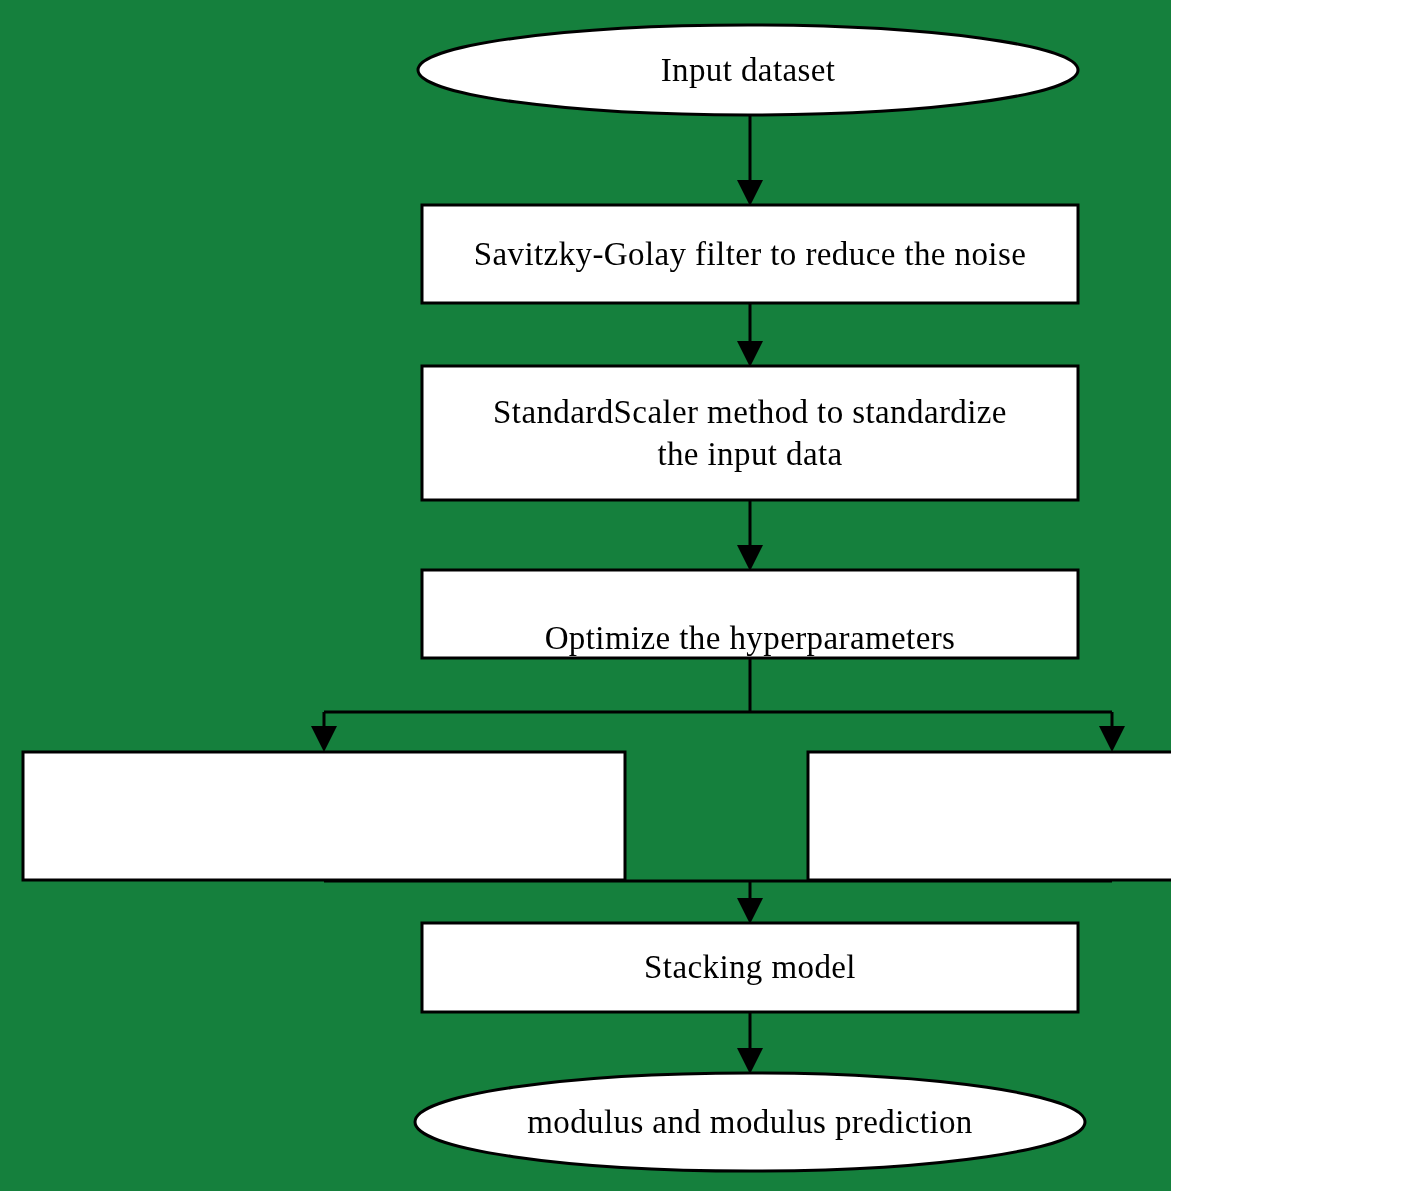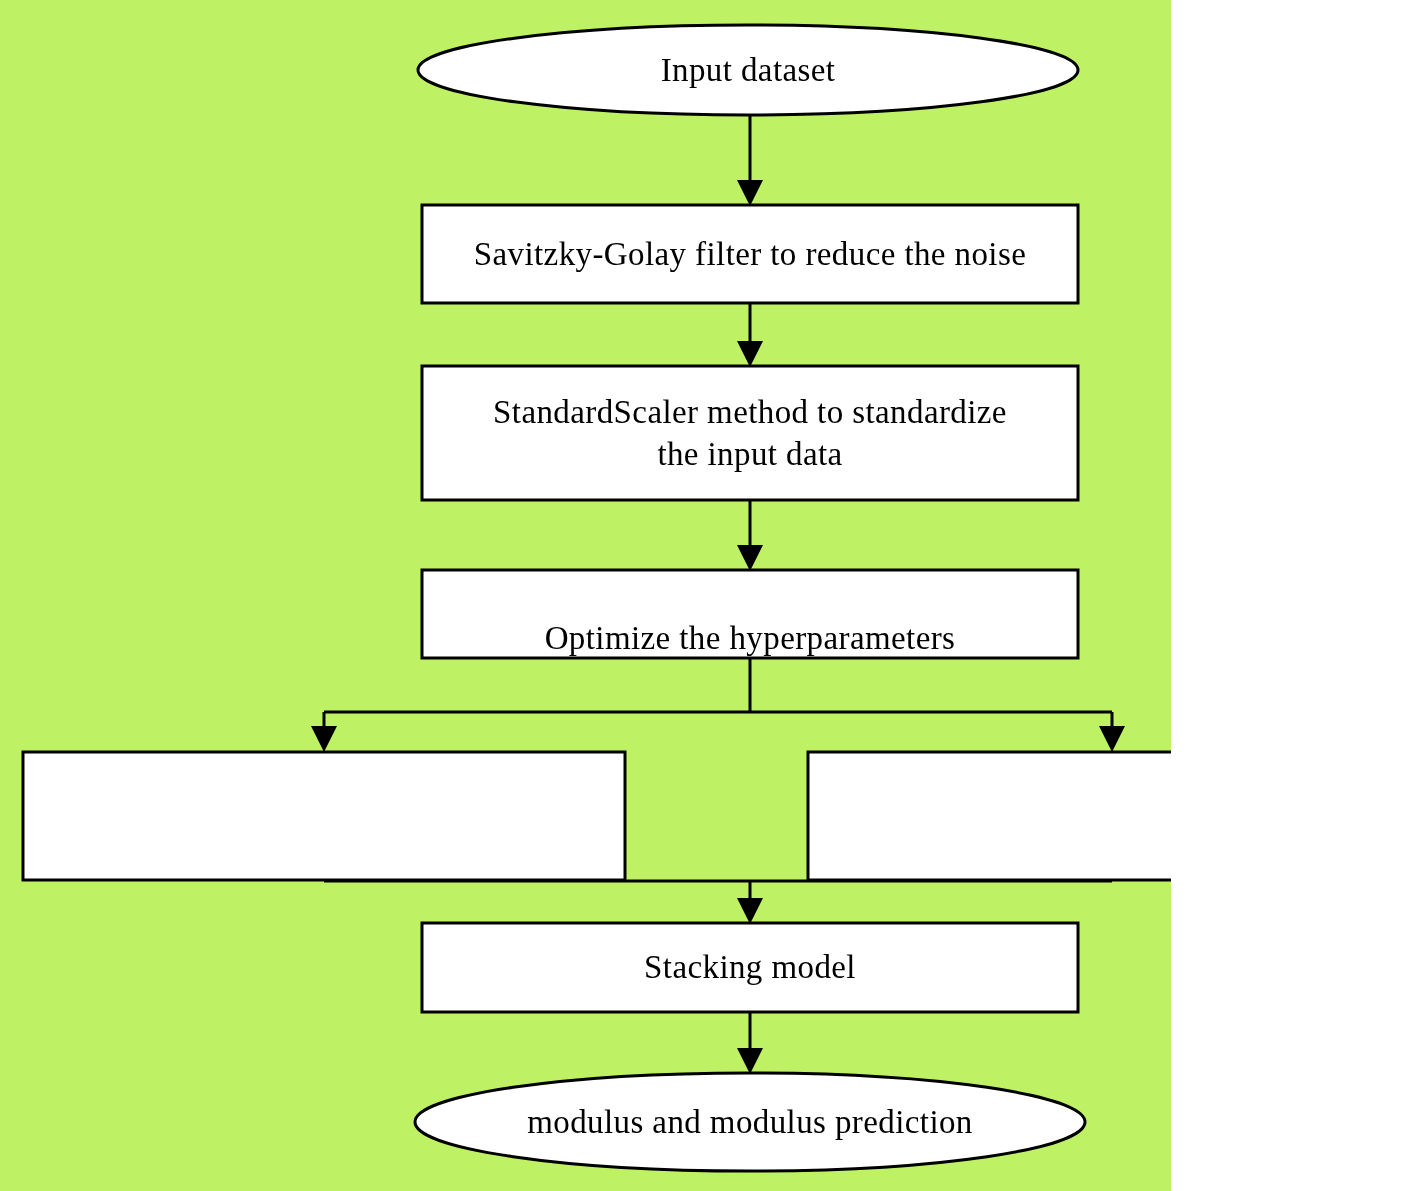--- a/index.html
+++ b/index.html
@@ -4,21 +4,21 @@
 <style>
   html, body {
     margin: 0;
     padding: 0;
     background: #ffffff;
   }
   #canvas {
     position: relative;
     width: 1171px;
     height: 1191px;
-    background: #bef264;
+    background: #15803d;
     overflow: hidden;
     font-family: "Liberation Serif", "DejaVu Serif", serif;
   }
   svg#flow {
     position: absolute;
     left: 0;
     top: 0;
     width: 1418px;
     height: 1191px;
   }

